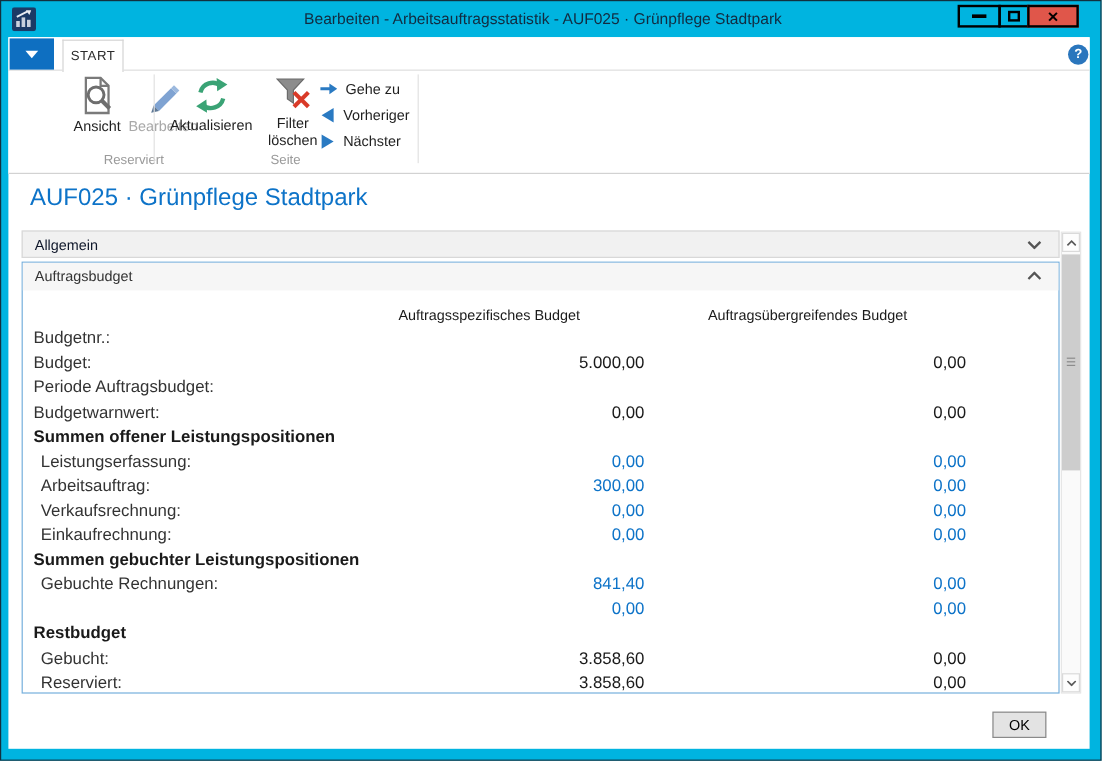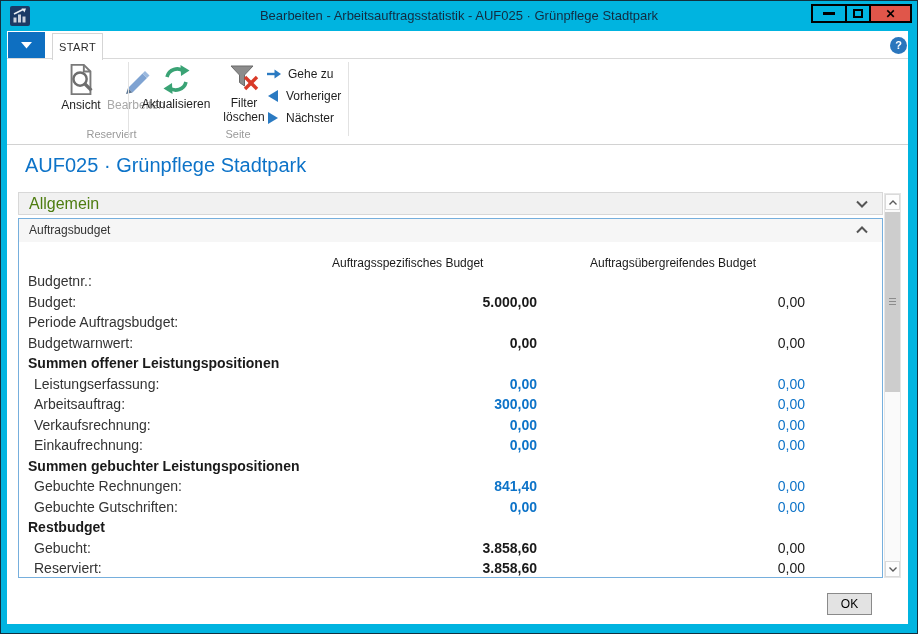--- a/index.html
+++ b/index.html
@@ -2,21 +2,21 @@
 <html><head>
 <meta charset="utf-8">
 <style>
   * { margin:0; padding:0; box-sizing:border-box; }
   html,body { background:#888; font-family:"Liberation Sans", sans-serif; }
   .window{
     position:relative; width:918px; height:634px;
     background:#00b4e0; border:1px solid #12303f; overflow:hidden;
   }
   
-  .titlebar{ position:absolute; left:0; top:0; right:0; height:30px;padding-left:48px; }
+  .titlebar{ position:absolute; left:0; top:0; right:13px; height:30px;padding-left:48px; }
   .app-icon{ position:absolute; left:9px; top:5px; width:20px; height:20px; }
   .win-title{
     position:absolute; left:0; right:0; top:0; height:29px;
     text-align:center; line-height:29px; font-size:13px; color:#122b40;
   }
   .win-controls{ position:absolute; right:5px; top:3px; display:flex; }
   .wbtn{
     height:19px; border:2px solid #000; display:flex; align-items:center;
     justify-content:center; cursor:pointer; margin-left:-2px;
   }
@@ -66,41 +66,41 @@
   .navbtn .nlabel{ font-size:12px; color:#1f1f1f; }
   
   .page-title{
     position:absolute; left:18px; top:123px; font-size:20px; font-weight:300;
     color:#0d73c8;
   }
   .fast-tab{
     position:absolute; left:11px; width:865px; height:23px;
     background:#f1f1f1; border:1px solid #d8d8d8; cursor:pointer;
   }
-  .fast-tab .ft-label{ position:absolute; left:10px; top:0; line-height:22px; font-size:16px; color:#4d7c0f; }
+  .fast-tab .ft-label{ position:absolute; left:10px; top:0; line-height:22px; font-size:12px; color:#0f172a; }
   .ft-chev{ position:absolute; right:14px; top:7px; }
   .section{
     position:absolute; left:11px; top:187px; width:865px; height:360px;
     border:1px solid #76afdd; background:#fff;
   }
   .section-header{
     position:absolute; left:0; top:0; width:100%; height:23px;
     background:#f6f6f6; cursor:pointer;
   }
   .section-header .ft-label{ position:absolute; left:10px; line-height:23px; font-size:12px; color:#333; }
   .table-headers{ position:absolute; top:37px; left:0; width:100%; height:16px; }
   .col-h{ position:absolute; font-size:12px; color:#1a1a1a; white-space:nowrap; }
   .col-h.h1{ left:313px; } .col-h.h2{ left:571px; }
   .trows{ position:absolute; top:52px; left:0; right:0; bottom:0; overflow:hidden; }
   .trow{ position:relative; height:20.5px; line-height:20.5px; font-size:14px; }
   .trow .tlabel{ position:absolute; left:9px; color:#333; white-space:nowrap; }
   .trow.indent .tlabel{ left:15px; }
   .trow.group .tlabel{ font-weight:bold; color:#1a1a1a; }
   .tval{ position:absolute; color:#1a1a1a; white-space:nowrap; }
-  .tval.v1{ right:345px;font-weight:bold; } .tval.v2{ right:77px; }
+  .tval.v1{ right:345px; } .tval.v2{ right:77px; }
   .tval.link{ color:#0d73c8; cursor:pointer; }
   
   .scrollbar{
     position:absolute; left:877px; top:162px; width:17px; height:385px;
     background:#fafafa; border:1px solid #e6e6e6;
   }
   .sb-btn{
     position:absolute; left:0; width:15px; height:16px; background:#fdfdfd;
     border:1px solid #dadada; display:flex; align-items:center; justify-content:center; cursor:pointer;
   }
@@ -290,21 +290,20 @@
           </div>
           <div class="trow group">
             <span class="tlabel">Summen gebuchter Leistungspositionen</span>
           </div>
           <div class="trow indent">
             <span class="tlabel">Gebuchte Rechnungen:</span>
             <span class="tval v1 link">841,40</span>
             <span class="tval v2 link">0,00</span>
           </div>
           <div class="trow indent">
-            <span class="tlabel">Gebuchte Gutschriften:</span>
             <span class="tval v1 link">0,00</span>
             <span class="tval v2 link">0,00</span>
           </div>
           <div class="trow group">
             <span class="tlabel">Restbudget</span>
           </div>
           <div class="trow indent">
             <span class="tlabel">Gebucht:</span>
             <span class="tval v1">3.858,60</span>
             <span class="tval v2">0,00</span>

